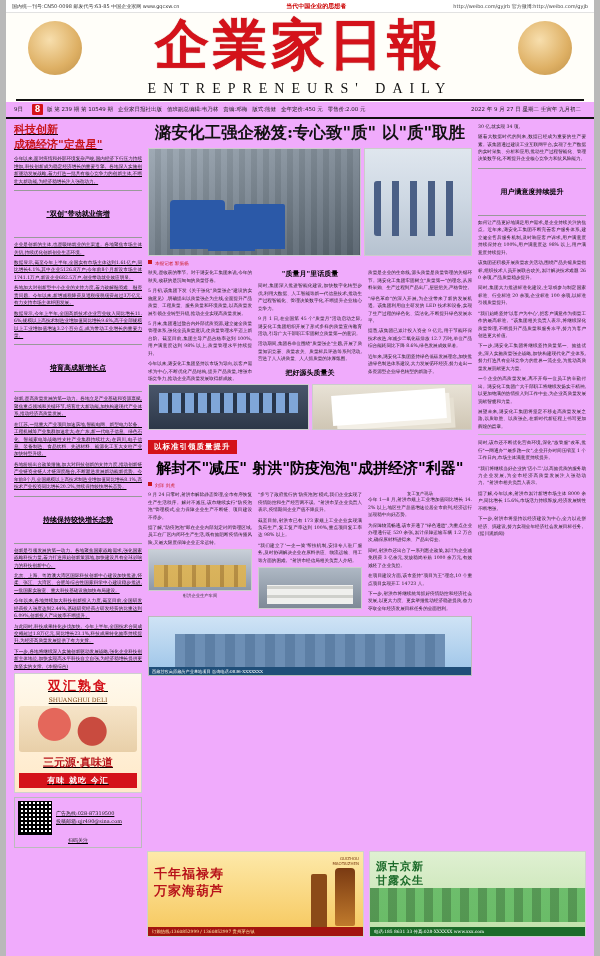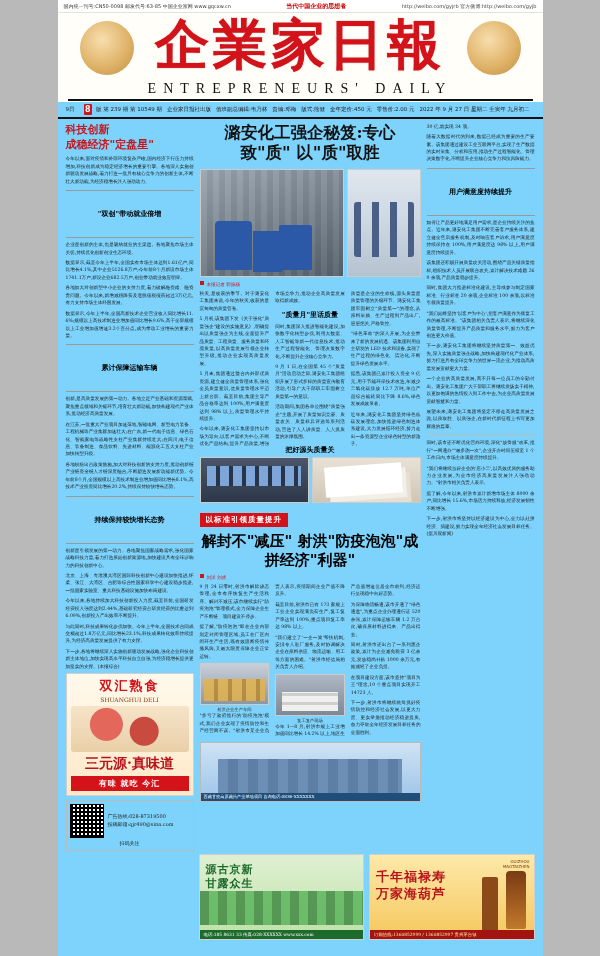--- a/index.html
+++ b/index.html
@@ -2,22 +2,22 @@
 <html><head>
 <meta charset="utf-8">
 <style>
   * { box-sizing: border-box; }
   html, body {
     margin: 0; padding: 0;
     background: #b9b9b9;
     font-family: "DejaVu Sans", "Liberation Sans", sans-serif;
   }
   #page {
-    width: 485px; height: 956px;
-    background: #7dd3fc;
+    width: 588px; height: 956px;
+    background: #f0abfc;
     position: relative;
     overflow: hidden;
     margin: 0 auto;
   }
   
   .topstrip {
     height: 13px;
     background: #ffffff;
     display: flex; align-items: center;
     font-size: 5px; color: #333;
@@ -85,21 +85,21 @@
     margin: 0 4px;
   }
   .infobar .spacer { flex: 1; }
 
   
   .body {
     display: flex;
     padding: 4px 8px 0 8px;
     gap: 6px;
   }
-  .col-left { width: 128px; flex: 0 0 128px; }
+  .col-left { width: 128px; flex: 0 0 128px; text-decoration: underline; }
   .col-mid { flex: 1 1 auto; }
   .col-right { width: 108px; flex: 0 0 108px; }
 
   .heading-red {
     color: #c8161d;
     font-family: "DejaVu Serif", serif;
     font-weight: bold;
     font-size: 11px;
     line-height: 1.35;
     margin-bottom: 3px;
@@ -391,36 +391,36 @@
 
     <div class="col-left">
       <div class="heading-red" style="white-space: pre-line;">科技创新
 成稳经济"定盘星"</div>
       <div class="ptext">今年以来,面对疫情和外部环境复杂严峻,国内经济下行压力持续增加,科技创新成为稳定经济增长的重要引擎。各地深入实施创新驱动发展战略,着力打造一批具有核心竞争力的创新主体,不断壮大新动能,为经济稳增长注入强劲动力。</div>
       <div class="subhead boxed">"双创"带动就业倍增</div>
       <div class="ptext">企业是创新的主体,也是吸纳就业的主渠道。各地聚焦市场主体关切,持续优化创新创业生态环境。</div>
       <div class="ptext">数据显示,截至今年上半年,全国实有市场主体达到1.61亿户,同比增长4.1%,其中企业5126.8万户;今年前8个月新设市场主体1741.1万户,新设企业682.5万户,创业带动就业效应明显。</div>
       <div class="ptext">各地加大对创新型中小企业的支持力度,着力破解融资难、融资贵问题。今年以来,新增减税降费及退税缓税缓费超过3万亿元,有力支持市场主体纾困发展。</div>
       <div class="ptext">数据显示,今年上半年,全国高新技术企业营业收入同比增长11.6%;规模以上高技术制造业增加值同比增长9.6%,高于全部规模以上工业增加值增速3.2个百分点,成为带动工业增长的重要力量。</div>
-      <div class="subhead boxed">累计保障运输车辆</div>
+      <div class="subhead boxed">培育高成新增长点</div>
       <div class="ptext">创新,是高质量发展的第一动力。各地立足产业基础和资源禀赋,聚焦重点领域和关键环节,培育壮大新动能,加快构建现代产业体系,推动经济高质量发展。</div>
       <div class="ptext">在江苏,一批重大产业项目加速落地,智能电网、新型电力装备、工程机械等产业集群加速壮大;在广东,新一代电子信息、绿色石化、智能家电等战略性支柱产业集群持续壮大;在四川,电子信息、装备制造、食品饮料、先进材料、能源化工五大支柱产业加快转型升级。</div>
       <div class="ptext">各地纷纷出台政策措施,加大对科技创新的支持力度,推动创新链产业链资金链人才链深度融合,不断塑造发展新动能新优势。今年前8个月,全国规模以上高技术制造业增加值同比增长8.1%,高技术产业投资同比增长20.2%,持续保持较快增长态势。</div>
       <div class="subhead boxed">持续保持较快增长态势</div>
       <div class="ptext">创新是引领发展的第一动力。各地聚焦国家战略需求,强化国家战略科技力量,着力打造原始创新策源地,加快建设具有全球影响力的科技创新中心。</div>
       <div class="ptext">北京、上海、粤港澳大湾区国际科技创新中心建设加快推进,怀柔、张江、大湾区、合肥等综合性国家科学中心建设稳步推进,一批国家实验室、重大科技基础设施加快布局建设。</div>
       <div class="ptext">今年以来,各地持续加大科技创新投入力度,截至目前,全国研发经费投入强度达到2.44%,基础研究经费占研发经费的比重达到6.09%,创新投入产出效率不断提升。</div>
       <div class="ptext">与此同时,科技成果转化步伐加快。今年上半年,全国技术合同成交额超过1.8万亿元,同比增长23.1%,科技成果转化效率持续提升,为经济高质量发展提供了有力支撑。</div>
       <div class="ptext">下一步,各地将继续深入实施创新驱动发展战略,强化企业科技创新主体地位,加快实现高水平科技自立自强,为经济稳增长提供更加坚实的支撑。(本报综合)</div>
 
       <div class="ad ad-shuanghui" style="margin-top:2px;">
         <div class="ad-title-red">双汇熟食</div>
         <div class="ad-sub">SHUANGHUI DELI</div>
         <div class="ad-meat"></div>
-        <div class="ad-sub" style="font-size:14px;color:#b8131a;font-weight:bold;margin-top:3px;">三元源·真味道</div>
+        <div class="ad-sub" style="font-size:11px;color:#b8131a;font-weight:bold;margin-top:3px;">三元源·真味道</div>
         <div class="ad-ribbon">有味 就吃 今汇</div>
       </div>
 
       <div class="contactbox">
         <div style="display:flex;gap:4px;align-items:center;">
           <div class="qr"></div>
           <div style="white-space:pre-line;">广告热线:028-87319500
 投稿邮箱:qjr490@sina.com</div>
         </div>
         <div style="text-align:center;margin-top:2px;">扫码关注</div>
@@ -504,29 +504,29 @@
       <div class="hr-thin"></div>
       <div class="ptext">同时,该市还不断优化营商环境,深化"放管服"改革,推行"一网通办""最多跑一次",企业开办时间压缩至 1 个工作日内,市场主体满意度持续提升。</div>
       <div class="ptext">"我们将继续当好企业的'店小二',以高效优质的服务助力企业发展,为全市经济高质量发展注入强劲动力。"射洪市相关负责人表示。</div>
       <div class="ptext">据了解,今年以来,射洪市累计新增市场主体 8000 余户,同比增长 15.6%,市场活力持续释放,经济发展韧性不断增强。</div>
       <div class="ptext">下一步,射洪市将坚持以经济建设为中心,全力以赴拼经济、搞建设,努力实现全年经济社会发展目标任务。(据川观新闻)</div>
     </div>
   </div>
 
   <div class="ad-bottom-row">
     <div style="width:128px;flex:0 0 128px;"></div>
-    <div class="ad ad-green" style="height:86px;">
-      <div class="title" style="white-space:pre-line;">源古京新
-甘露众生</div>
-      <div class="strip"></div>
-      <div class="foot">电话:185 8631 33  传真:028-XXXXXX   www.xxx.com</div>
-    </div>
     <div class="ad ad-gold" style="height:86px;">
       <div class="big" style="white-space:pre-line;">千年福禄寿
 万家海葫芦</div>
       <div class="bottle"></div>
       <div style="position:absolute;right:4px;top:4px;font-size:4px;color:#7a3a12;white-space:pre-line;text-align:right;">GUIZHOU
 MAOTAIZHEN</div>
       <div class="foot">订购热线:1360852999 / 1360852997   贵州茅台镇</div>
     </div>
+    <div class="ad ad-green" style="height:86px;">
+      <div class="title" style="white-space:pre-line;">源古京新
+甘露众生</div>
+      <div class="strip"></div>
+      <div class="foot">电话:185 8631 33  传真:028-XXXXXX   www.xxx.com</div>
+    </div>
   </div>
 
 </div>
 
 </body></html>

